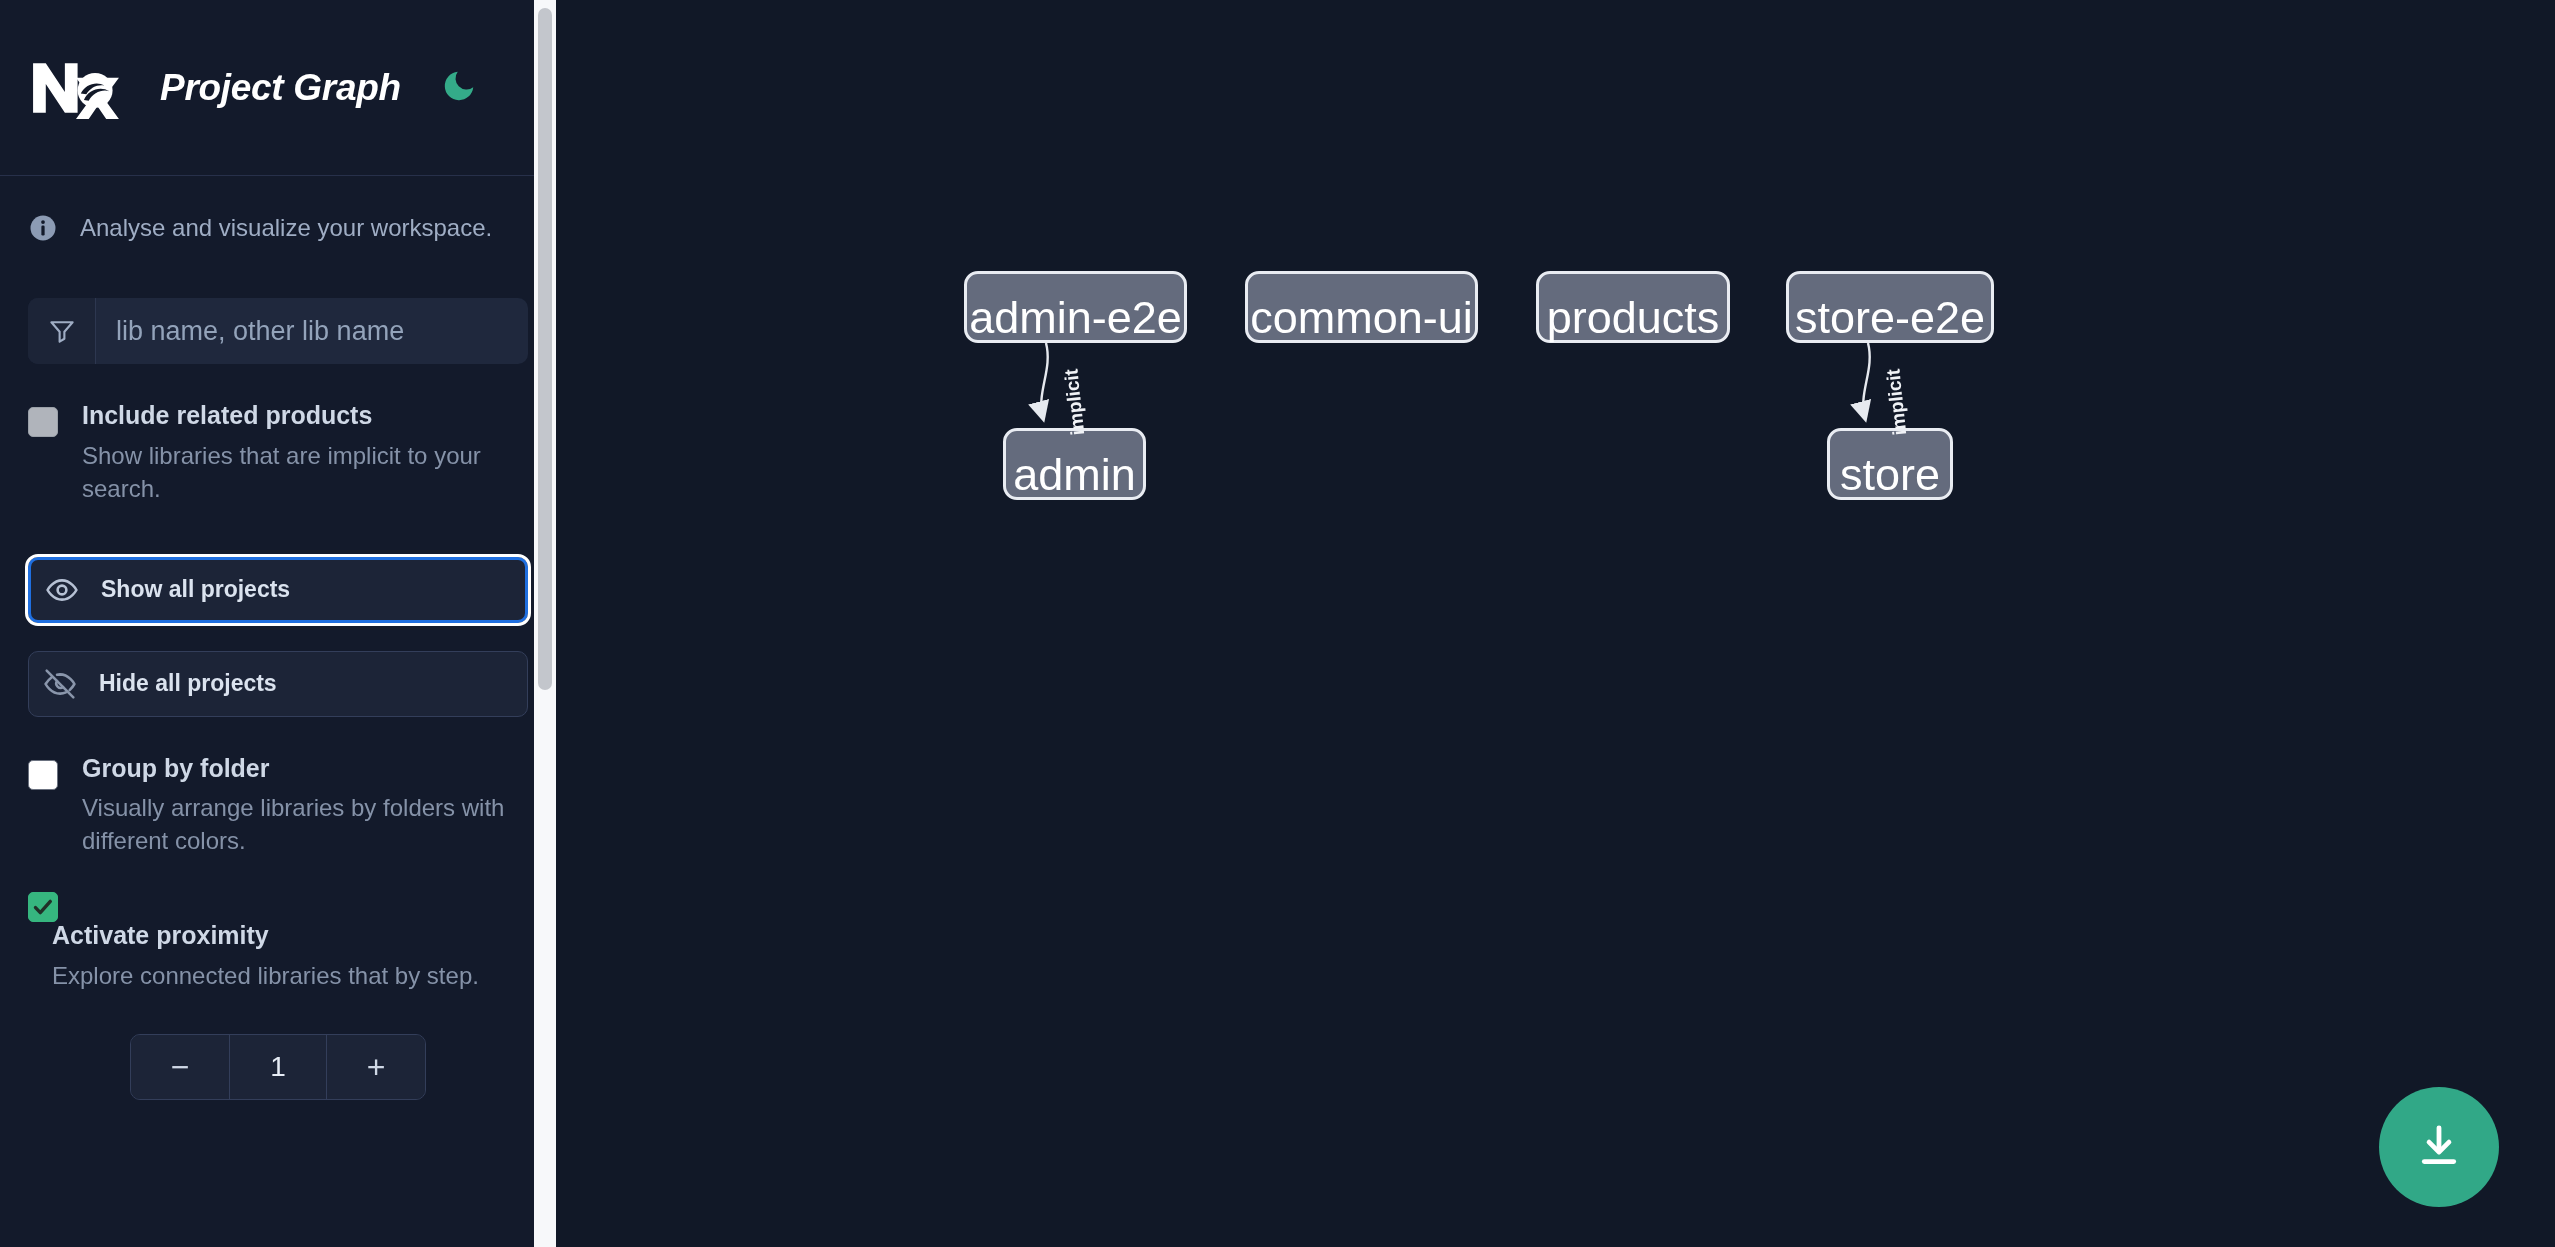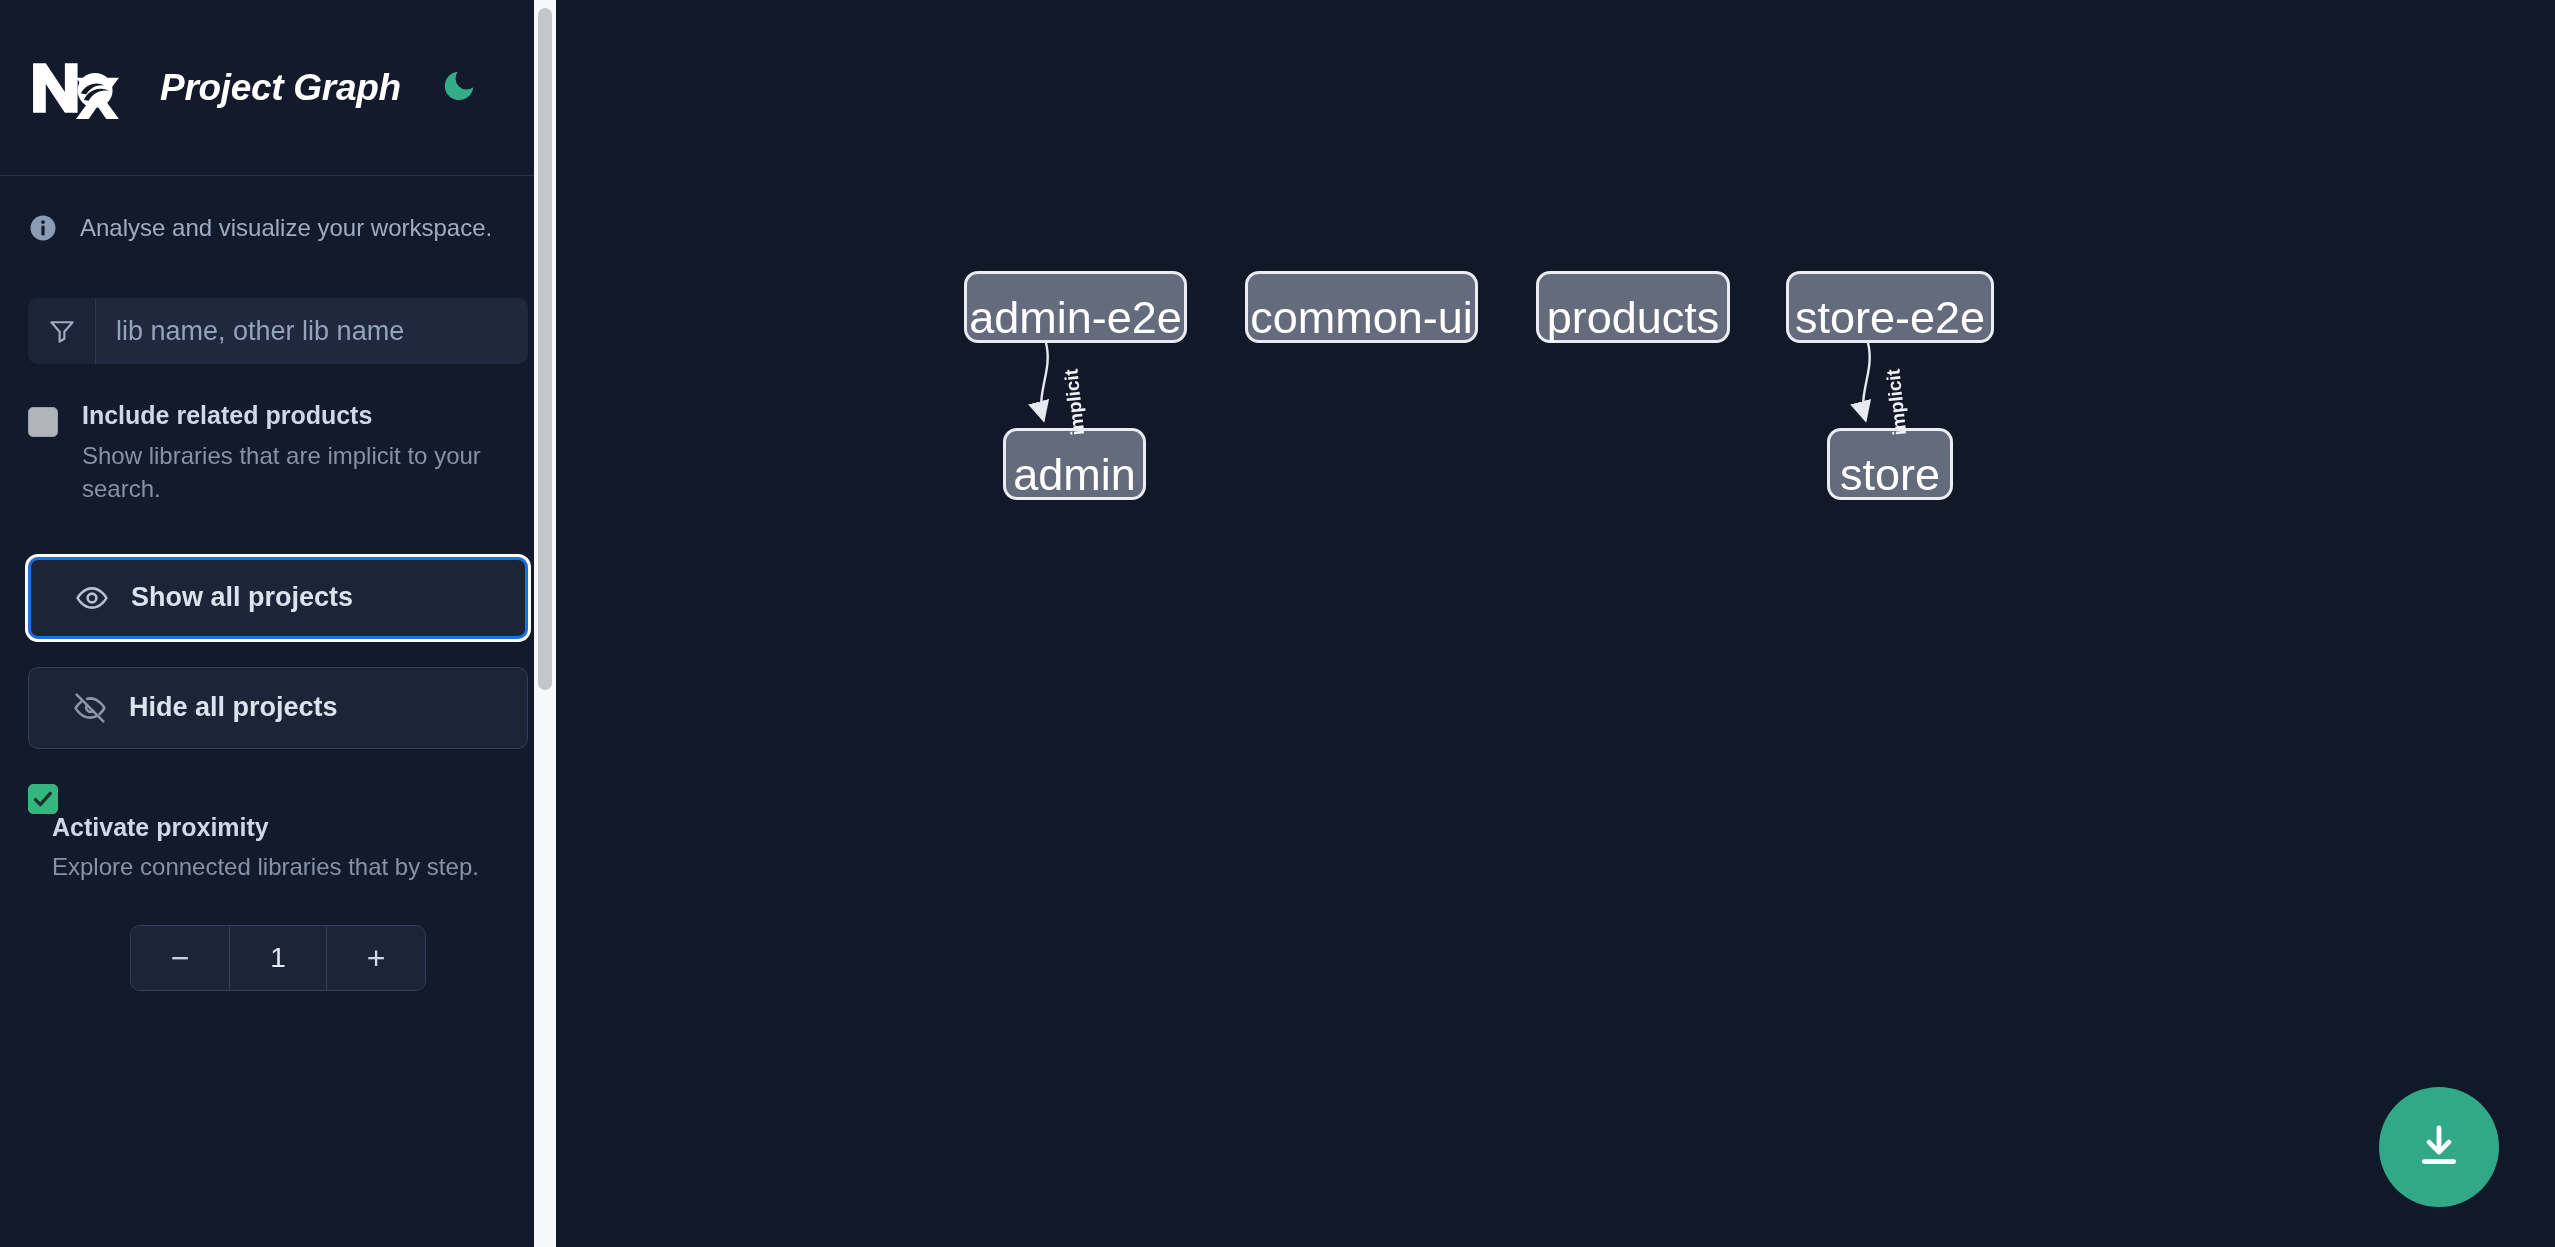--- a/index.html
+++ b/index.html
@@ -89,26 +89,26 @@
     font-size: 25px; font-weight: 700; color: #cfd8e6;
     line-height: 1.1; white-space: nowrap;
   }
   .chk-desc {
     font-size: 24px; color: #8592a8; line-height: 1.38;
     margin-top: 9px; max-width: 450px;
   }
 
   
   .btn {
-    height: 82px; width: 100%;
+    height: 66px; width: 100%;
     display: flex; align-items: center;
     background: #1c2437; border: 1px solid #333e5a;
     border-radius: 10px; cursor: pointer;
-    padding-left: 44px;
-    color: #dbe3ef; font-size: 27px; font-weight: 700;
+    padding-left: 14px;
+    color: #dbe3ef; font-size: 23px; font-weight: 700;
     font-family: "Liberation Sans", sans-serif;
   }
   .btn .bi { width: 34px; height: 34px; flex: 0 0 34px; margin-right: 22px; }
   .btn-label { white-space: nowrap; }
   .btn-focus {
     margin-top: 52px;
     border: 3px solid #1f6fe0;
     outline: 3px solid #ffffff;
     outline-offset: 0px;
   }
@@ -246,20 +246,27 @@
           <svg viewBox="0 0 24 24" width="34" height="34" fill="none" stroke="#8a96ab" stroke-width="1.8" stroke-linecap="round" stroke-linejoin="round">
             <path d="M9.9 5.5A9.8 9.8 0 0 1 12 5.2c6.5 0 10.2 6.8 10.2 6.8a18 18 0 0 1-3.4 4.3"></path>
             <path d="M6.2 7.3A18.4 18.4 0 0 0 1.8 12S5.5 18.8 12 18.8a9.9 9.9 0 0 0 4.2-.9"></path>
             <path d="M9.9 9.9a3.1 3.1 0 0 0 4.3 4.3"></path>
             <path d="M2.6 2.6l18.8 18.8"></path>
           </svg>
         </span>
         <span class="btn-label">Hide all projects</span>
       </button>
 
+      <div class="chk-row">
+        <span class="chk unchecked"></span>
+        <div class="chk-body">
+          <div class="chk-label">Group by folder</div>
+          <div class="chk-desc">Visually arrange libraries by folders with different colors.</div>
+        </div>
+      </div>
 
       <div class="chk-row tight">
         <span class="chk checked">
           <svg viewBox="0 0 24 24" width="24" height="24" fill="none" stroke="#213028" stroke-width="3.4" stroke-linecap="round" stroke-linejoin="round">
             <path d="M4.5 12.6l4.8 5 10-11.2"></path>
           </svg>
         </span>
         <div class="chk-body">
           <div class="chk-label">Activate proximity</div>
           <div class="chk-desc">Explore connected libraries that by step.</div>

